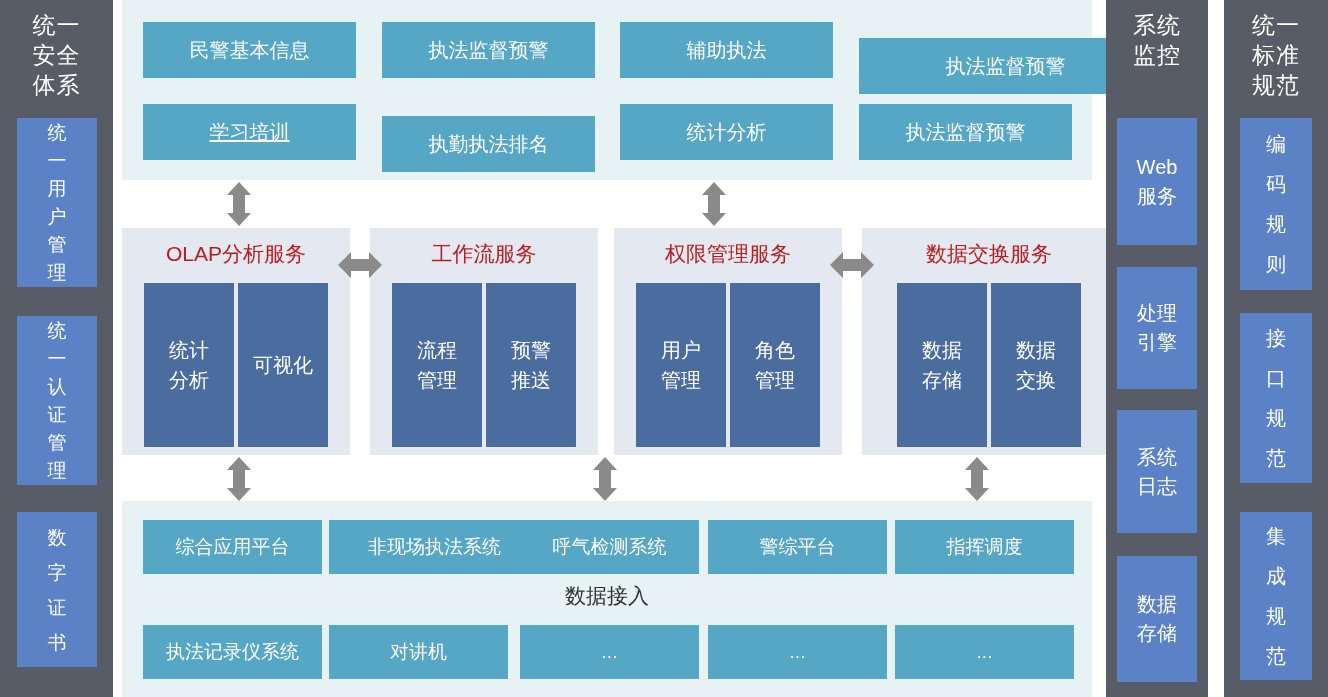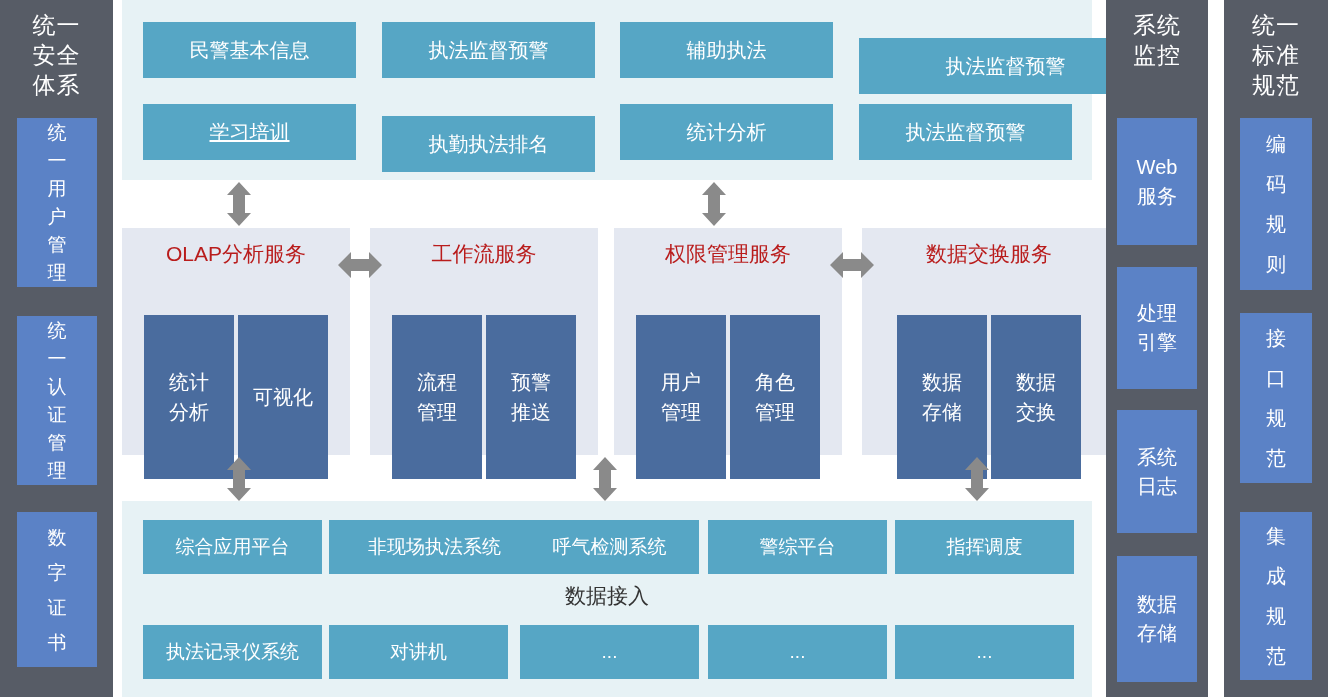--- a/index.html
+++ b/index.html
@@ -38,21 +38,21 @@
     color:#333;font-size:21px;
   }
   
   .panel{position:absolute;top:228px;width:228px;height:227px;background:#e4e8f1;}
   .panel-title{
     position:absolute;top:12px;left:0;width:100%;text-align:center;
     color:#b91c1c;font-size:21px;
   }
   .panel-boxes{
     position:absolute;top:55px;left:0;width:100%;
-    display:flex;justify-content:center;gap:4px;margin-top:32px;
+    display:flex;justify-content:center;gap:4px;
   }
   .panel-box{
     width:90px;height:164px;background:#4a6c9e;color:#fff;
     display:flex;align-items:center;justify-content:center;text-align:center;
     white-space:pre-line;font-size:20px;line-height:30px;
   }
   
   .arrow{position:absolute;}
   .arrow svg{display:block;}
 </style>

